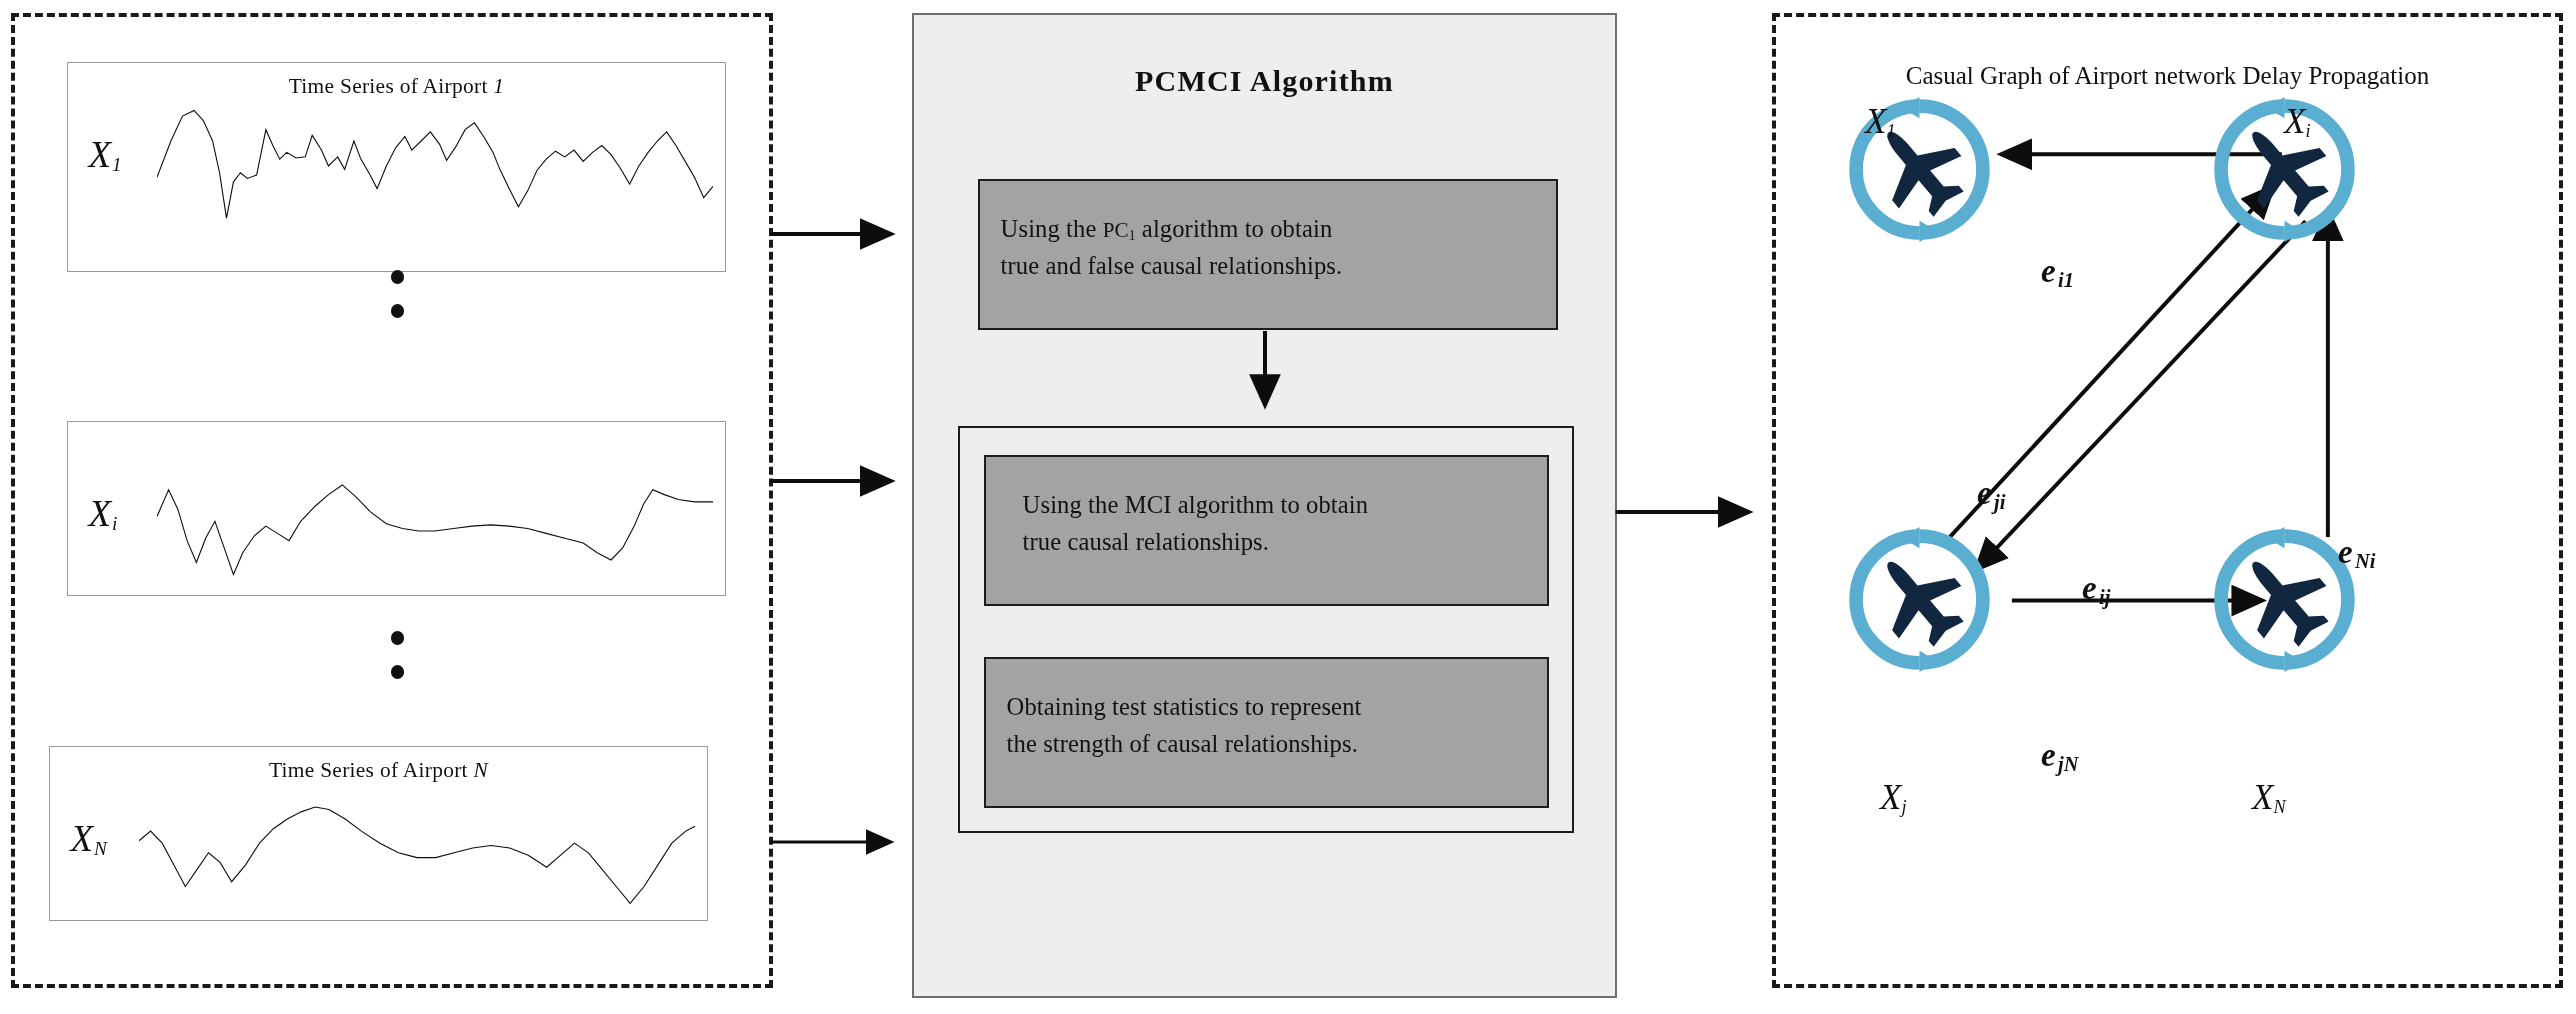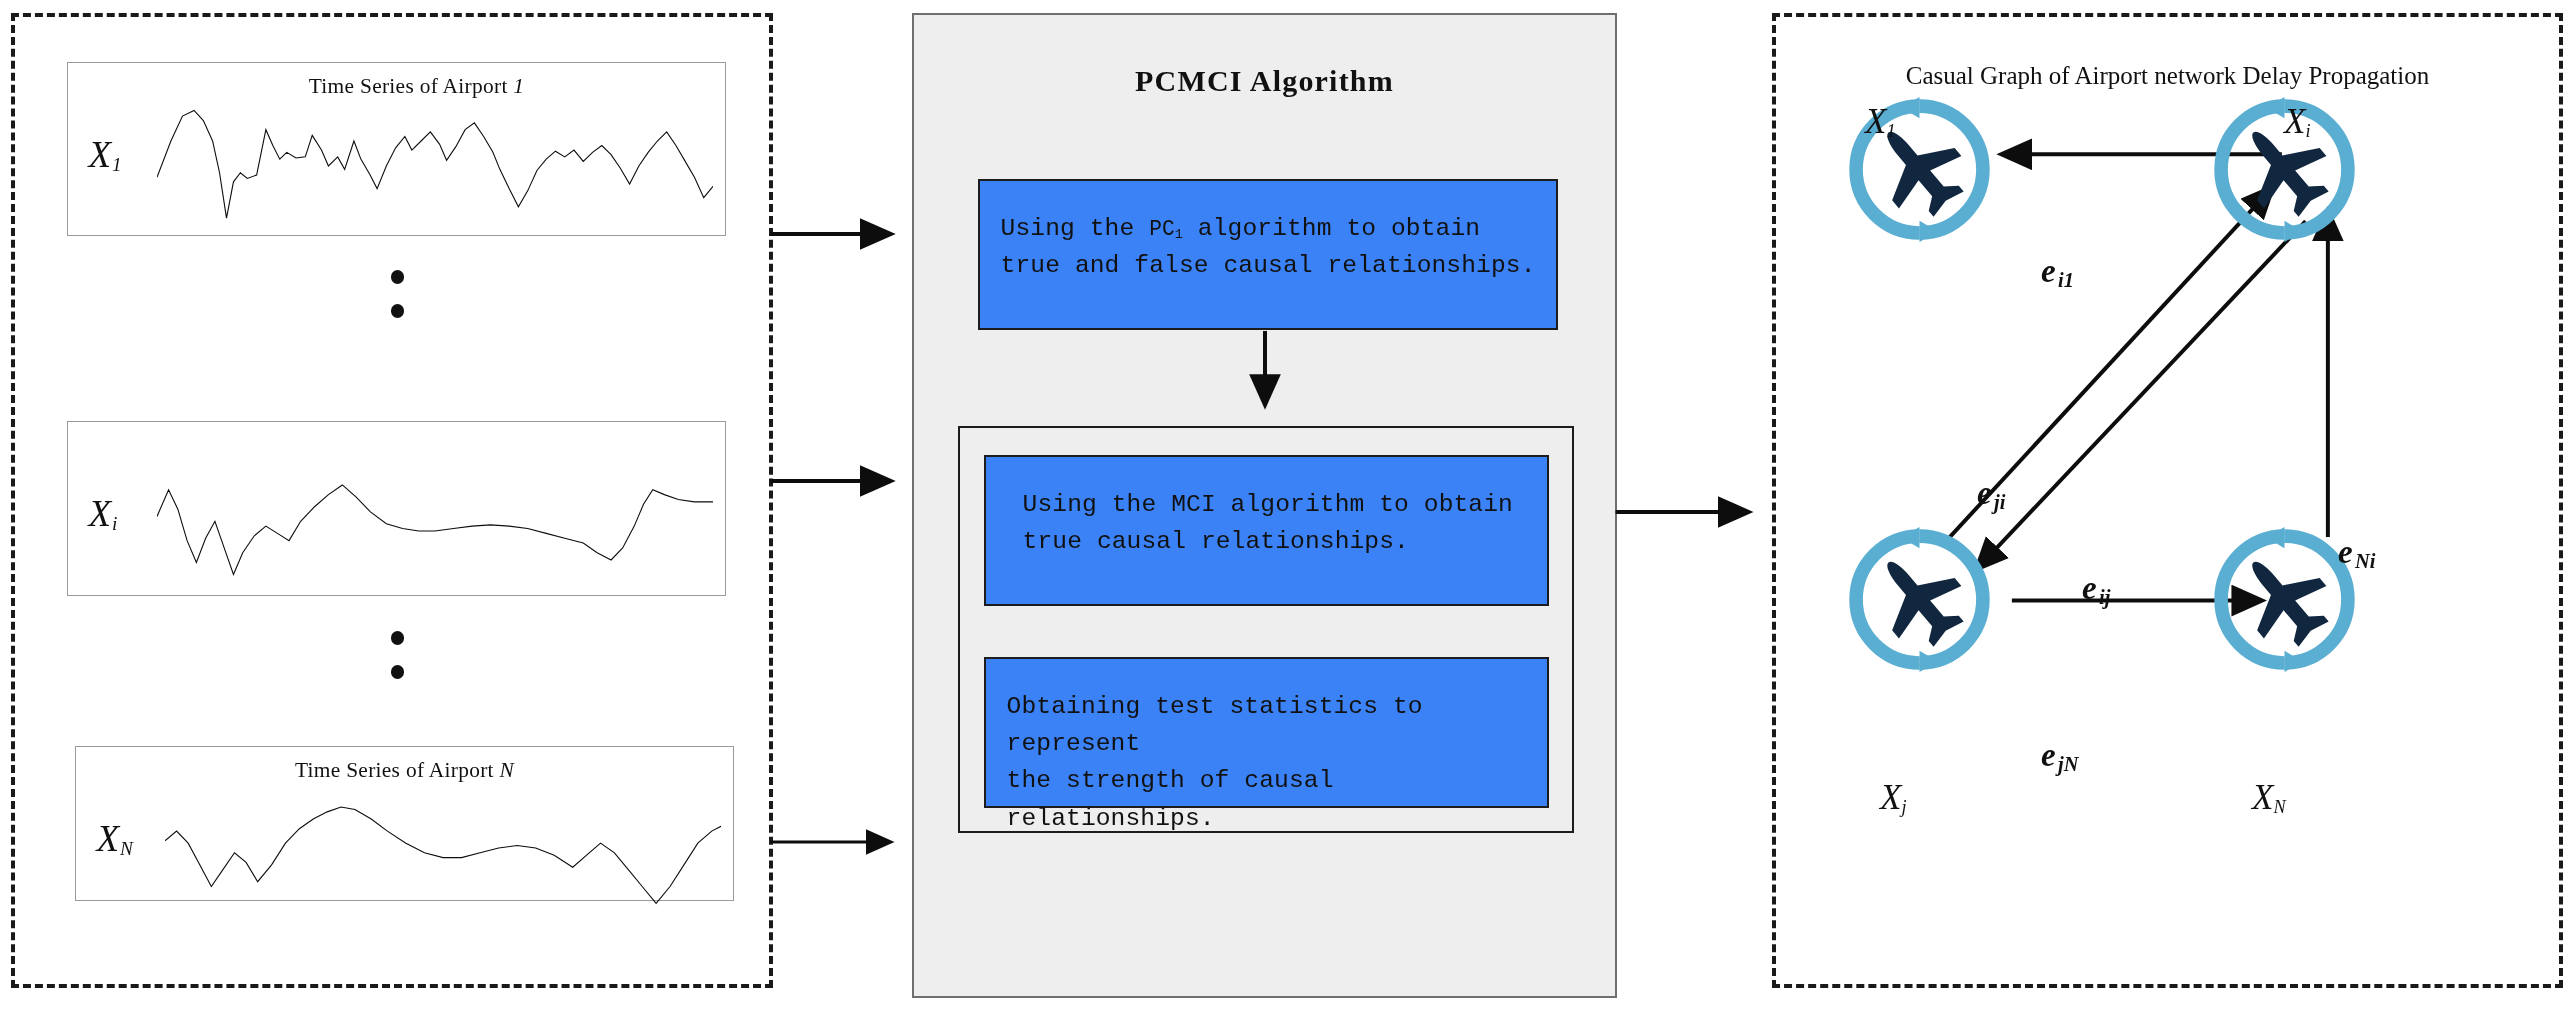--- a/index.html
+++ b/index.html
@@ -25,23 +25,22 @@
   }
   .mid-panel{
     position:absolute;
     border:2.4px solid #6f6f6f;
     background:#eeeeee;
     box-sizing:border-box;
   }
   .inner-box{
     position:absolute;
     border:2.4px solid #1c1c1c;
-    background:#3b82f6;
-    box-sizing:border-box;
-    font-family:Liberation Mono, monospace;
+    background:#a3a3a3;
+    box-sizing:border-box;
   }
   .inner-wrap{
     position:absolute;
     border:2.4px solid #1c1c1c;
     background:#eeeeee;
     box-sizing:border-box;
   }
 
   
   .ts-title{
@@ -124,21 +123,21 @@
   }
 
   svg{display:block;}
   .plane-node{position:absolute;}
 </style>
 </head>
 <body>
 
 <div class="dashed-panel" style="left:11px;top:12.7px;width:762px;height:975px;"></div>
 
-<div class="solid-box" style="left:67px;top:62px;width:659px;height:174px;padding-left:20px;">
+<div class="solid-box" style="left:67px;top:62px;width:659px;height:210px;">
   <div class="ts-title" style="top:11px;">
     <span>Time Series of Airport</span>
     <i>1</i>
   </div>
   <div class="var-label" style="left:20.6px;top:70px;">
     <span>X</span><sub>1</sub>
   </div>
   <svg class="abs" style="left:89px;top:44px;" width="556" height="119" viewBox="0 0 240 105" preserveAspectRatio="none">
     <path d="M0,62 L6,30 L11,8 L16,3 L20,12 L24,30 L27,58 L30,98 L33,66 L36,58 L39,63 L43,60 L47,20 L50,34 L53,46 L56,40 L60,45 L64,44 L67,25 L71,38 L74,52 L78,44 L81,55 L85,30 L88,46 L92,60 L95,72 L99,52 L103,36 L107,26 L110,38 L114,30 L118,22 L122,33 L125,47 L129,35 L133,20 L137,14 L141,26 L145,40 L148,55 L152,72 L156,88 L160,74 L164,56 L168,46 L172,39 L176,44 L180,38 L184,48 L188,40 L192,34 L196,42 L200,54 L204,68 L208,52 L212,40 L216,30 L220,22 L224,34 L228,48 L232,62 L236,80 L240,70" fill="none" stroke="#0d0d0d" stroke-width="1.1" vector-effect="non-scaling-stroke"></path>
   </svg>
@@ -156,21 +155,21 @@
   <svg class="abs" style="left:89px;top:46px;" width="556" height="115" viewBox="0 0 240 95" preserveAspectRatio="none">
     <path d="M0,40 L5,18 L9,34 L13,60 L17,78 L21,58 L25,44 L29,66 L33,88 L37,70 L42,56 L47,48 L52,54 L57,60 L62,44 L68,32 L74,22 L80,14 L86,24 L92,36 L99,46 L106,50 L113,52 L120,52 L128,50 L136,48 L144,47 L152,48 L160,50 L168,54 L176,58 L184,62 L190,70 L196,76 L201,66 L206,48 L210,30 L214,18 L219,22 L225,26 L232,28 L240,28" fill="none" stroke="#0d0d0d" stroke-width="1.1" vector-effect="non-scaling-stroke"></path>
   </svg>
 </div>
 
 <div class="dots" style="left:387px;top:631px;">
   <span></span>
     <span></span>
 </div>
 
-<div class="solid-box" style="left:75px;top:746px;width:659px;height:155px;">
+<div class="solid-box" style="left:49px;top:746px;width:659px;height:175px;">
   <div class="ts-title" style="top:11px;">
     <span>Time Series of Airport</span>
     <i>N</i>
   </div>
   <div class="var-label" style="left:20.6px;top:70px;">
     <span>X</span><sub>N</sub>
   </div>
   <svg class="abs" style="left:89px;top:48px;" width="556" height="118" viewBox="0 0 240 98" preserveAspectRatio="none">
     <path d="M0,38 L5,30 L10,40 L15,58 L20,76 L25,62 L30,48 L35,56 L40,72 L46,58 L52,40 L58,28 L64,20 L70,14 L76,10 L82,12 L89,20 L96,30 L104,40 L112,48 L120,52 L128,52 L136,48 L144,44 L152,42 L160,44 L168,50 L176,60 L182,50 L188,40 L194,48 L200,62 L206,76 L212,90 L218,76 L224,58 L230,40 L236,30 L240,26" fill="none" stroke="#0d0d0d" stroke-width="1.1" vector-effect="non-scaling-stroke"></path>
   </svg>

